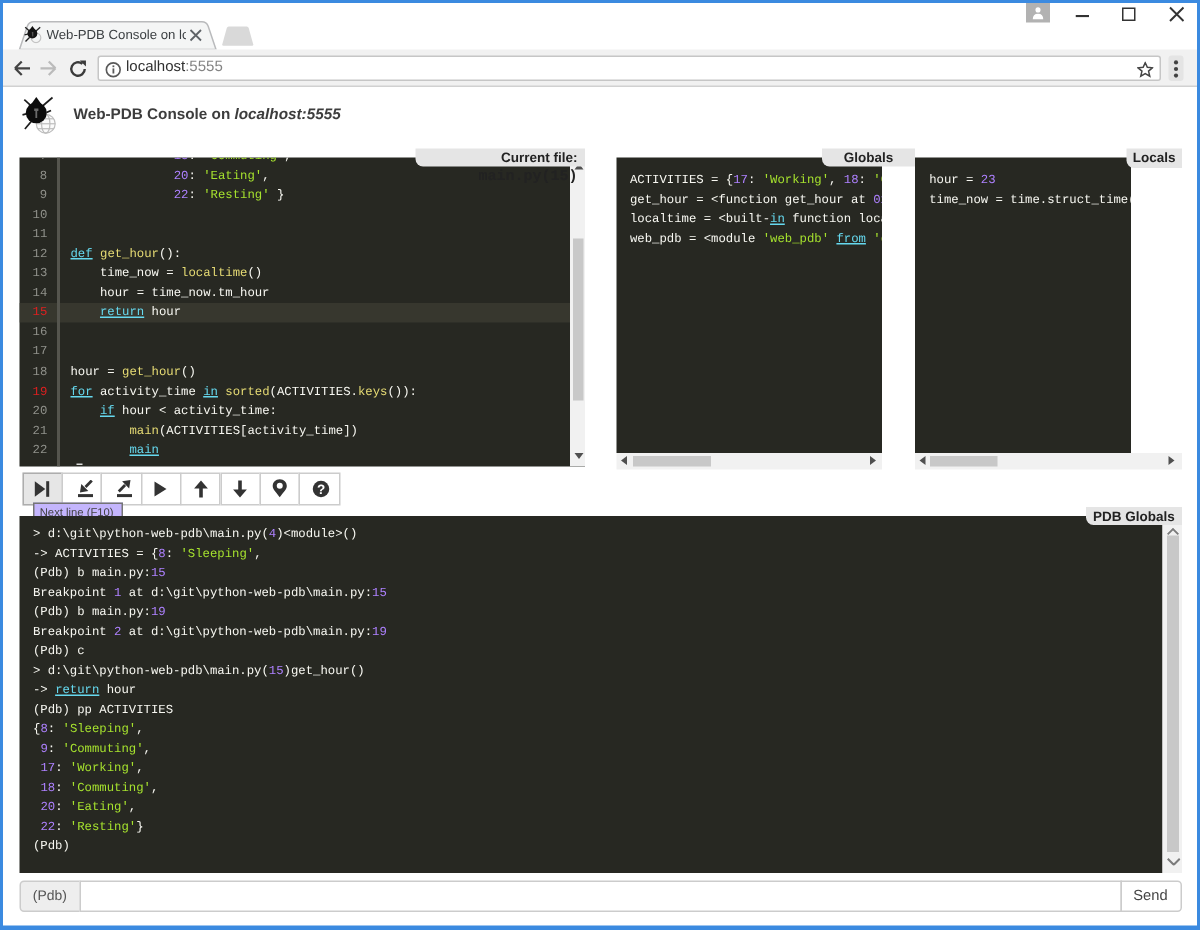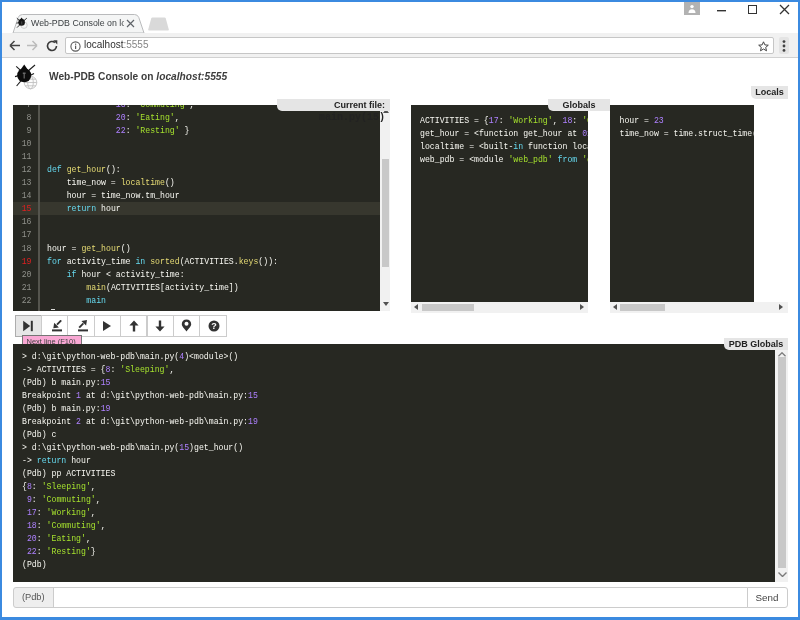--- a/index.html
+++ b/index.html
@@ -20,37 +20,37 @@
 #menudots { left:778.5px; top:37px; width:10px; height:17px; background:#e4e4e4; border-radius:2px; }
 
 #pgtitle { left:49px; top:70.5px; font-size:10.2px; font-weight:bold; color:#3d3d3d; }
 #pgtitle i { font-style:italic; }
 
 .panel { background:#272822; }
 .plabel { position:absolute; z-index:5; height:12.5px; background:#e5e5e5; border-radius:0 0 0 5px;
   font-size:9px; font-weight:bold; color:#222; line-height:12px; text-align:center; }
 pre { font-family:"Liberation Mono", monospace; font-size:8.2px; line-height:13.04px;
   color:#f8f8f2; white-space:pre; }
-.k { color:#66d9ef; } .f { color:#e6db74; } .n { color:#ae81ff; } .s { color:#a6e22e; }
+.k { color:#66d9ef;text-decoration:underline; } .f { color:#e6db74; } .n { color:#ae81ff; } .s { color:#a6e22e; }
 .lnum { color:#90918b; } .bp { color:#dd2020; }
 
 .sbtrack { position:absolute; background:#f1f1f1; }
 .sbthumb { position:absolute; background:#c8c8c8; }
 .sbarrow { position:absolute; width:0; height:0; }
 
 .tbtn { position:absolute; top:314.5px; width:27.4px; height:22.5px; background:#fff;
   border:1px solid #ccc; }
 .tbtn.active { background:#e6e6e6; border-color:#adadad; }
 
 #addon { left:13px; top:586.5px; width:40.5px; height:21px; background:#eee; border:1px solid #ccc;
   border-radius:3px 0 0 3px; font-size:9.3px; color:#555; text-align:center; line-height:19px; }
 #cmdinput { left:52.5px; top:586.5px; width:695px; height:21px; background:#fff; border:1px solid #ccc; }
 #sendbtn { left:746.5px; top:586.5px; width:41px; height:21px; background:#fff; border:1px solid #ccc;
   border-radius:0 3px 3px 0; font-size:9.8px; color:#444; text-align:center; line-height:19px; }
-#tooltip { left:21.5px; top:335px; width:60px; height:12px; background:#f9a8d4; border:1px solid #757575;
+#tooltip { left:21.5px; top:335px; width:60px; height:12px; background:#c4b5fd; border:1px solid #757575;
   font-size:7.5px; color:#414141; line-height:11px; padding-left:4px; white-space:nowrap; }
 </style>
 </head>
 <body>
 
 <div class="abs" id="winborder-top"></div>
 <div class="abs" id="winborder-left"></div>
 <div class="abs" id="winborder-right"></div>
 <div class="abs" id="winborder-bot"></div>
 <div class="abs" id="titlebar"></div>
@@ -189,21 +189,21 @@
   <pre class="abs" style="left:9px;top:9px">ACTIVITIES = {<span class="n">17</span>: <span class="s">'Working'</span>, <span class="n">18</span>: <span class="s">'Commuting'</span>, : }
 get_hour = &lt;function get_hour at <span class="n">0x0000000002C47D68</span>&gt;
 localtime = &lt;built-<span class="k">in</span> function localtime&gt;
 web_pdb = &lt;module <span class="s">'web_pdb'</span> <span class="k">from</span> <span class="s">'d:\git\python-web</span></pre>
 </div>
 <div class="sbtrack" style="left:411px;top:302px;width:177.2px;height:10.5px"></div>
 <div class="sbthumb" style="left:422px;top:304px;width:52px;height:6.6px"></div>
 <div class="sbarrow" style="left:414px;top:304.2px;border-top:3px solid transparent;border-bottom:3px solid transparent;border-right:4px solid #505050"></div>
 <div class="sbarrow" style="left:580px;top:304.2px;border-top:3px solid transparent;border-bottom:3px solid transparent;border-left:4px solid #505050"></div>
 
-<div class="abs plabel" style="left:751px;top:86px;width:37px">Locals</div>
+<div class="abs plabel" style="left:751px;top:99px;width:37px">Locals</div>
 <div class="abs panel" style="left:610px;top:105px;width:144px;height:197px;overflow:hidden">
   <pre class="abs" style="left:9.5px;top:9px">hour = <span class="n">23</span>
 time_now = time.struct_time(tm_year=, tm_mon=</pre>
 </div>
 <div class="sbtrack" style="left:610px;top:302px;width:178px;height:10.5px"></div>
 <div class="sbthumb" style="left:620px;top:304px;width:45px;height:6.6px"></div>
 <div class="sbarrow" style="left:613px;top:304.2px;border-top:3px solid transparent;border-bottom:3px solid transparent;border-right:4px solid #505050"></div>
 <div class="sbarrow" style="left:779px;top:304.2px;border-top:3px solid transparent;border-bottom:3px solid transparent;border-left:4px solid #505050"></div>
 
 <div class="tbtn active" style="left:14.5px"></div>

